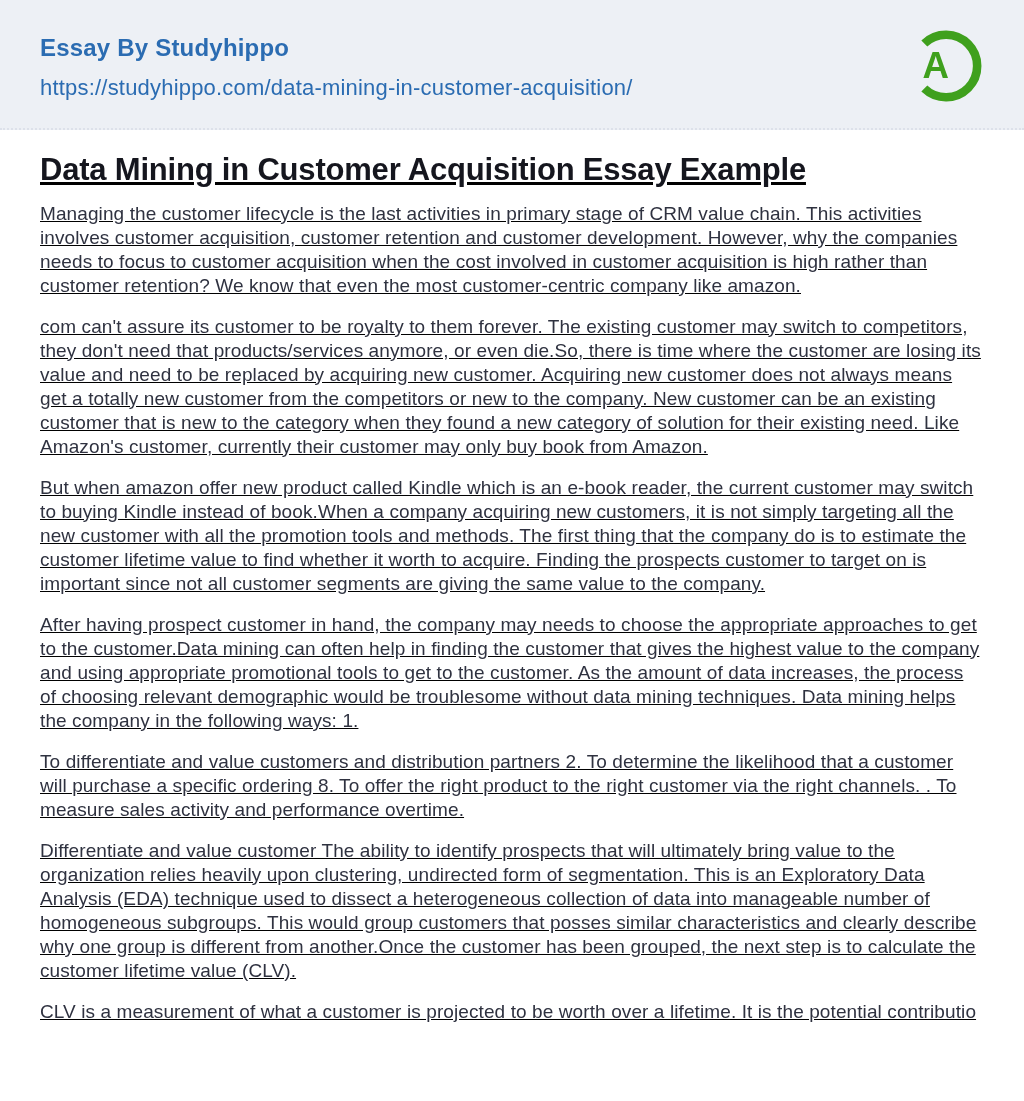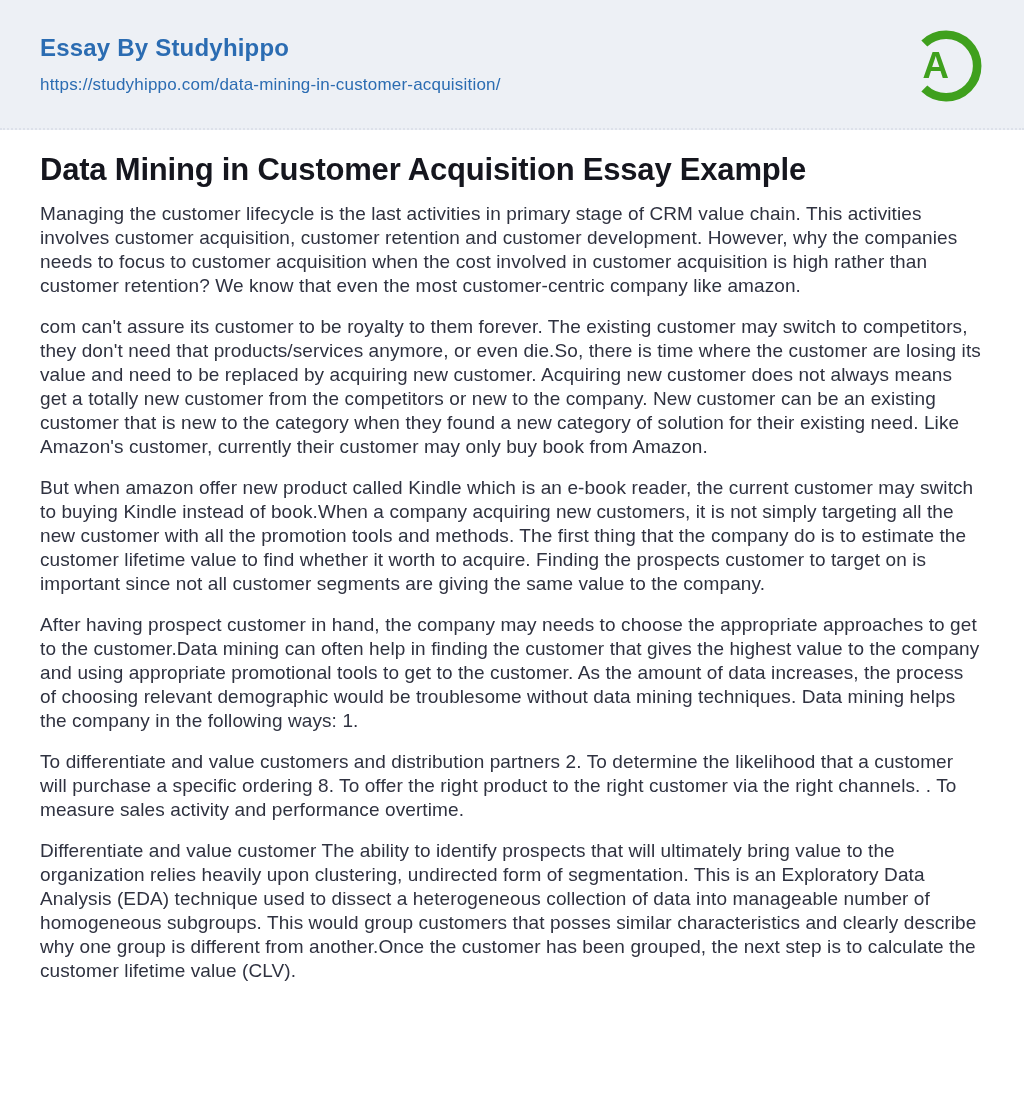--- a/index.html
+++ b/index.html
@@ -31,27 +31,28 @@
     color:var(--link-blue,#2b6cb2);
     font-size:24px;
     font-weight:700;
     letter-spacing:.2px;
     line-height:1.2;
   }
   .header-url{
     display:inline-block;
     margin-top:12px;
     color:var(--link-blue,#2b6cb2);
-    font-size:17px;
+    font-size:22px;
     text-decoration:none;
     letter-spacing:.2px;
   }
   .logo{width:78px;height:84px;margin-top:-10px;}
   .essay{
     padding:22px 40px 0 40px;
+    text-decoration:underline;
   }
   .essay-title{
     color:var(--title-color,#15161e);
     font-size:31px;
     font-weight:700;
     line-height:1.15;
     letter-spacing:-.2px;
     margin-bottom:14px;
     max-width:900px;
   }
@@ -80,14 +81,15 @@
 
 <main class="essay">
   <h1 class="essay-title">Data Mining in Customer Acquisition Essay Example</h1>
   <div class="essay-body">
       <p>Managing the customer lifecycle is the last activities in primary stage of CRM value chain. This activities involves customer acquisition, customer retention and customer development. However, why the companies needs to focus to customer acquisition when the cost involved in customer acquisition is high rather than customer retention? We know that even the most customer-centric company like amazon.</p>
       <p>com can't assure its customer to be royalty to them forever. The existing customer may switch to competitors, they don't need that products/services anymore, or even die.So, there is time where the customer are losing its value and need to be replaced by acquiring new customer. Acquiring new customer does not always means get a totally new customer from the competitors or new to the company. New customer can be an existing customer that is new to the category when they found a new category of solution for their existing need. Like Amazon's customer, currently their customer may only buy book from Amazon.</p>
       <p>But when amazon offer new product called Kindle which is an e-book reader, the current customer may switch to buying Kindle instead of book.When a company acquiring new customers, it is not simply targeting all the new customer with all the promotion tools and methods. The first thing that the company do is to estimate the customer lifetime value to find whether it worth to acquire. Finding the prospects customer to target on is important since not all customer segments are giving the same value to the company.</p>
       <p>After having prospect customer in hand, the company may needs to choose the appropriate approaches to get to the customer.Data mining can often help in finding the customer that gives the highest value to the company and using appropriate promotional tools to get to the customer. As the amount of data increases, the process of choosing relevant demographic would be troublesome without data mining techniques. Data mining helps the company in the following ways: 1.</p>
       <p>To differentiate and value customers and distribution partners 2. To determine the likelihood that a customer will purchase a specific ordering 8. To offer the right product to the right customer via the right channels. . To measure sales activity and performance overtime.</p>
       <p>Differentiate and value customer The ability to identify prospects that will ultimately bring value to the organization relies heavily upon clustering, undirected form of segmentation. This is an Exploratory Data Analysis (EDA) technique used to dissect a heterogeneous collection of data into manageable number of homogeneous subgroups. This would group customers that posses similar characteristics and clearly describe why one group is different from another.Once the customer has been grouped, the next step is to calculate the customer lifetime value (CLV).</p>
+      <p>CLV is a measurement of what a customer is projected to be worth over a lifetime. It is the potential contributio</p>
     </div>
 </main>
 
 </body></html>

